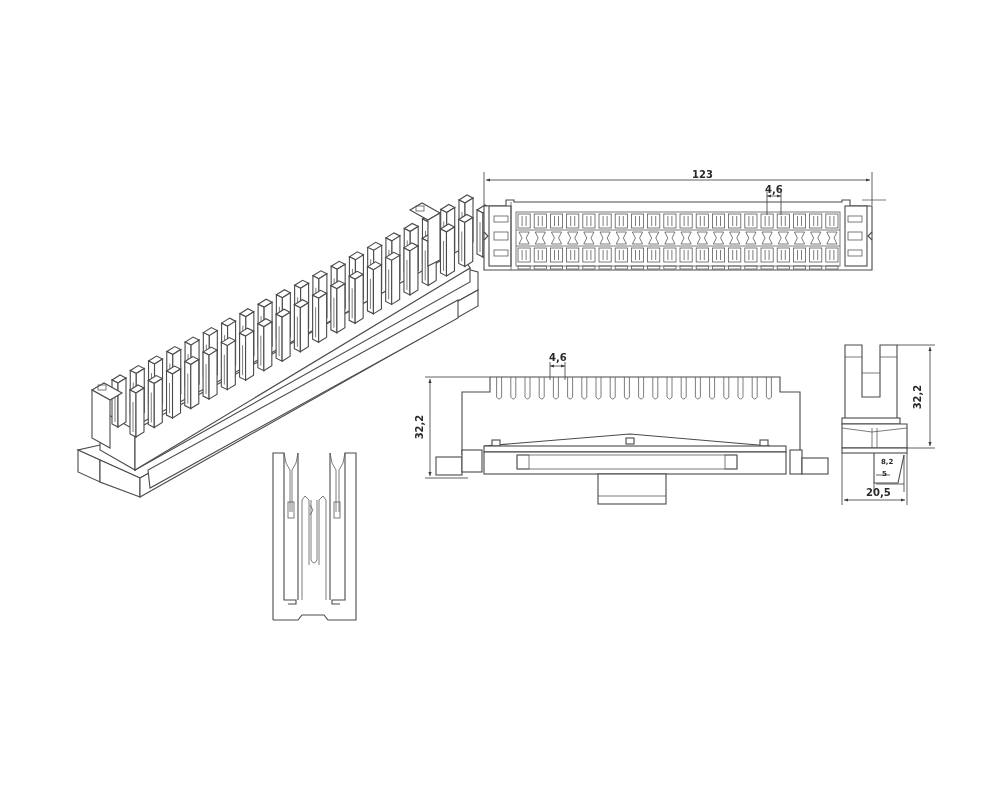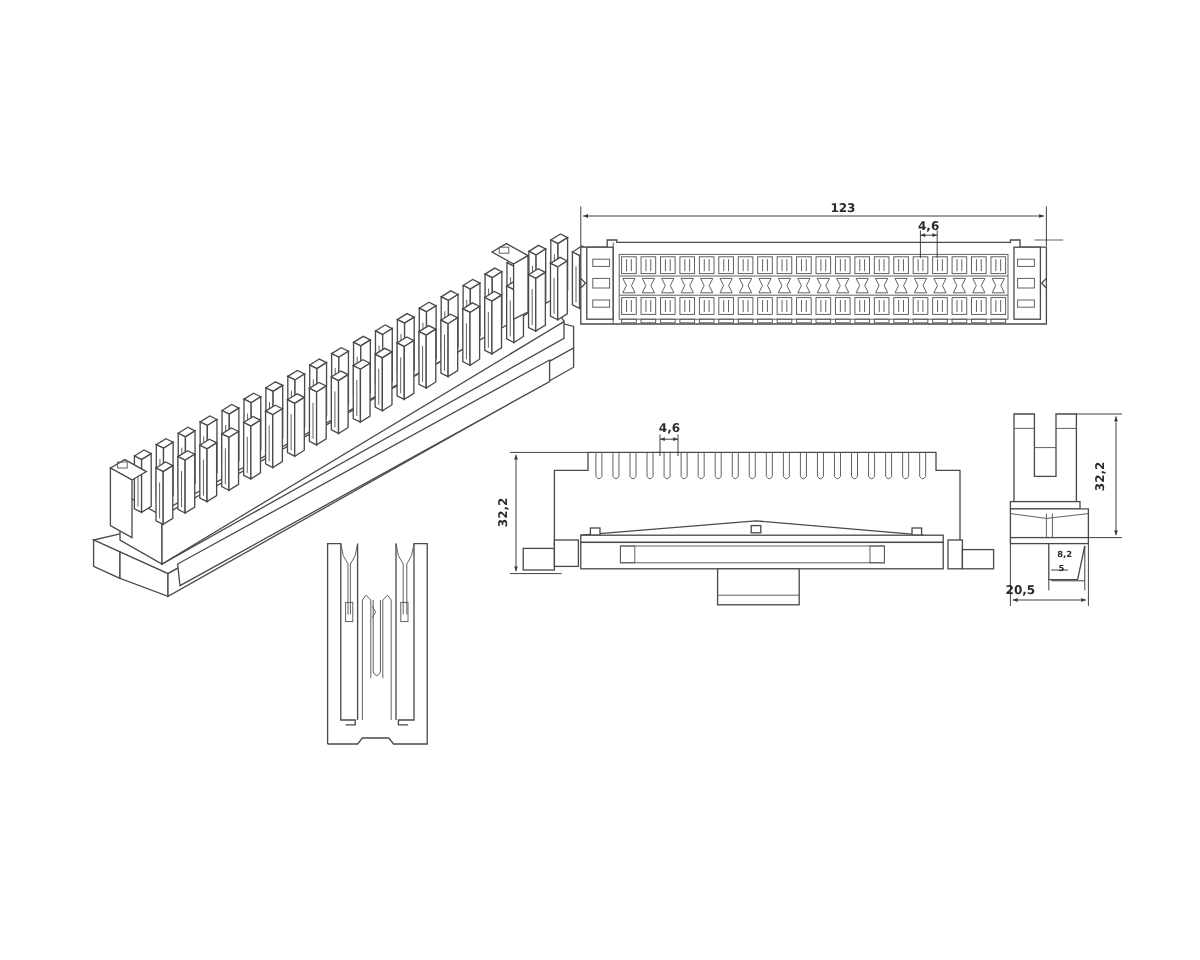--- a/index.html
+++ b/index.html
@@ -477,16 +477,16 @@
         <line x1="876" y1="484" x2="904" y2="484" class="dim"></line>
         <line x1="904" y1="455" x2="904" y2="492" class="dim"></line>
       </g>
   </svg>
 
   <div class="lbl" style="left:668px;top:170px;margin-left:24px;">123</div>
   <div class="lbl" style="left:765px;top:185px;">4,6</div>
   <div class="lbl" style="left:549px;top:353px;">4,6</div>
   <div class="lbl vert" style="left:408px;top:422px;">32,2</div>
   <div class="lbl vert" style="left:906px;top:392px;">32,2</div>
-  <div class="lbl" style="left:838px;top:488px;">20,5</div>
+  <div class="lbl" style="left:866px;top:488px;">20,5</div>
   <div class="lbl tiny" style="left:882px;top:469px;">5</div>
   <div class="lbl tiny" style="left:881px;top:457px;">8,2</div>
 </div>
 
 </body></html>

